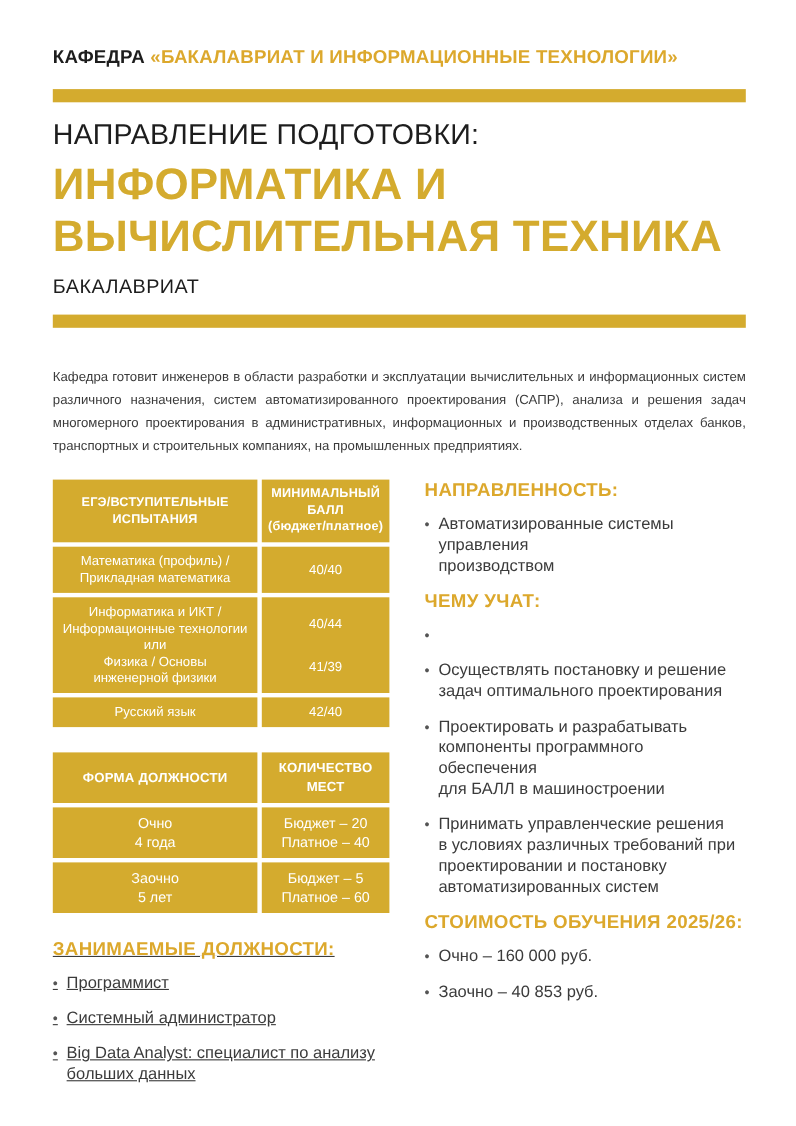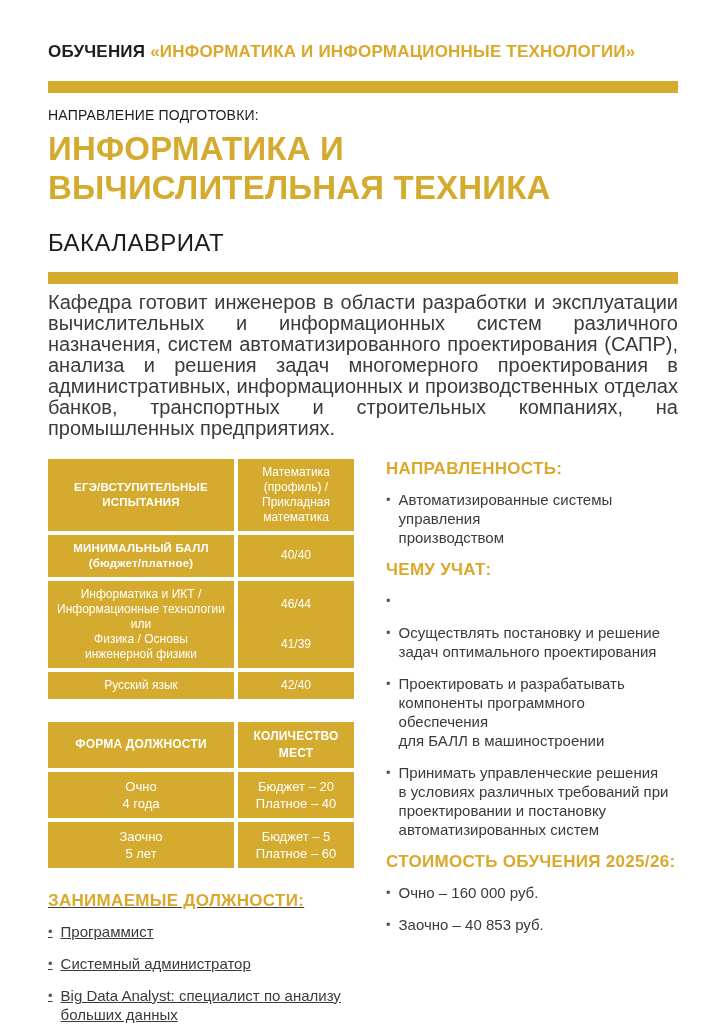--- a/index.html
+++ b/index.html
@@ -13,28 +13,28 @@
   body{font-family:"Liberation Sans", sans-serif;color:var(--body);}
   .page{
     width:724px;height:1024px;background:#ffffff;
     padding:42px 46px 30px 48px;overflow:hidden;
   }
   
   .dept{font-size:17px;font-weight:bold;color:var(--ink);letter-spacing:.2px;}
   .dept .gold{color:var(--gold-head);}
   .rule{height:12px;background:var(--gold);margin-top:19px;}
   .rule2{height:12px;background:var(--gold);margin-top:15px;}
-  .prog-label{margin-top:14px;font-size:14px;color:var(--ink);letter-spacing:.2px;}
+  .prog-label{margin-top:14px;font-size:26px;color:var(--ink);letter-spacing:.2px;}
   .prog-title{
-    margin-top:7px;font-size:33px;line-height:1.18;font-weight:bold;
+    margin-top:7px;font-size:40px;line-height:1.18;font-weight:bold;
     color:var(--gold);white-space:pre-line;letter-spacing:.2px;
   }
-  .degree{margin-top:21px;font-size:24px;color:var(--ink);letter-spacing:.4px;}
+  .degree{margin-top:11px;font-size:18px;color:var(--ink);letter-spacing:.4px;}
   .desc{
-    margin-top:8px;font-size:20px;line-height:21px;text-align:justify;
+    margin-top:34px;font-size:12px;line-height:21px;text-align:justify;
     color:var(--body);
   }
   
   .columns{display:flex;gap:32px;margin-top:20px;}
   .col-left{width:306px;flex:0 0 306px;}
   .col-right{flex:1;min-width:0;}
   
   .gtable{display:grid;grid-template-columns:186px 1fr;gap:4px;}
   .cell{
     background:var(--gold);color:#ffffff;text-align:center;
@@ -61,56 +61,56 @@
   .col-right .sec{margin-bottom:4px;}
   .col-right .sec + .sec{margin-top:6px;}
   .mt18{margin-top:2px;}
 </style>
 </head>
 <body>
 
 <div class="page">
 
   <div class="dept">
-    <span>ОБУЧЕНИЯ</span>
-    <span class="gold">«ИНФОРМАТИКА И ИНФОРМАЦИОННЫЕ ТЕХНОЛОГИИ»</span>
+    <span>КАФЕДРА</span>
+    <span class="gold">«БАКАЛАВРИАТ И ИНФОРМАЦИОННЫЕ ТЕХНОЛОГИИ»</span>
   </div>
 
   <div class="rule"></div>
 
   <div class="prog-label">НАПРАВЛЕНИЕ ПОДГОТОВКИ:</div>
   <div class="prog-title">ИНФОРМАТИКА И
 ВЫЧИСЛИТЕЛЬНАЯ ТЕХНИКА</div>
   <div class="degree">БАКАЛАВРИАТ</div>
 
   <div class="rule2"></div>
 
   <p class="desc">Кафедра готовит инженеров в области разработки и эксплуатации вычислительных и информационных систем различного назначения, систем автоматизированного проектирования (САПР), анализа и решения задач многомерного проектирования в административных, информационных и производственных отделах банков, транспортных и строительных компаниях, на промышленных предприятиях.</p>
 
   <div class="columns">
 
     <div class="col-left">
 
       <div class="gtable">
         <div class="cell th">ЕГЭ/ВСТУПИТЕЛЬНЫЕ
 ИСПЫТАНИЯ</div>
+        <div class="cell th">МИНИМАЛЬНЫЙ БАЛЛ
+(бюджет/платное)</div>
+
         <div class="cell">Математика (профиль) /
 Прикладная математика</div>
-
-        <div class="cell th">МИНИМАЛЬНЫЙ БАЛЛ
-(бюджет/платное)</div>
         <div class="cell">40/40</div>
 
         <div class="cell">Информатика и ИКТ /
 Информационные технологии
 или
 Физика / Основы
 инженерной физики</div>
         <div class="cell dual">
-          <span>46/44</span>
+          <span>40/44</span>
           <span>41/39</span>
         </div>
 
         <div class="cell">Русский язык</div>
         <div class="cell">42/40</div>
       </div>
 
       <div class="gtable t2">
         <div class="cell th">ФОРМА ДОЛЖНОСТИ</div>
         <div class="cell th">КОЛИЧЕСТВО МЕСТ</div>

